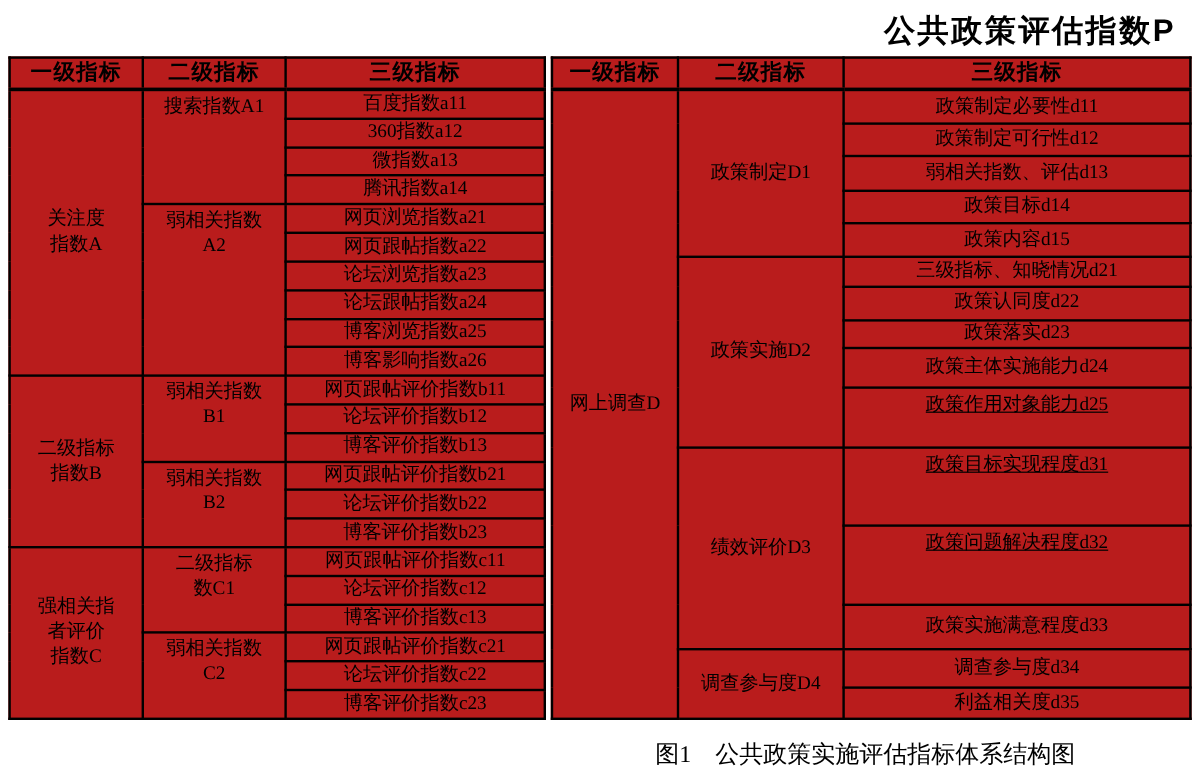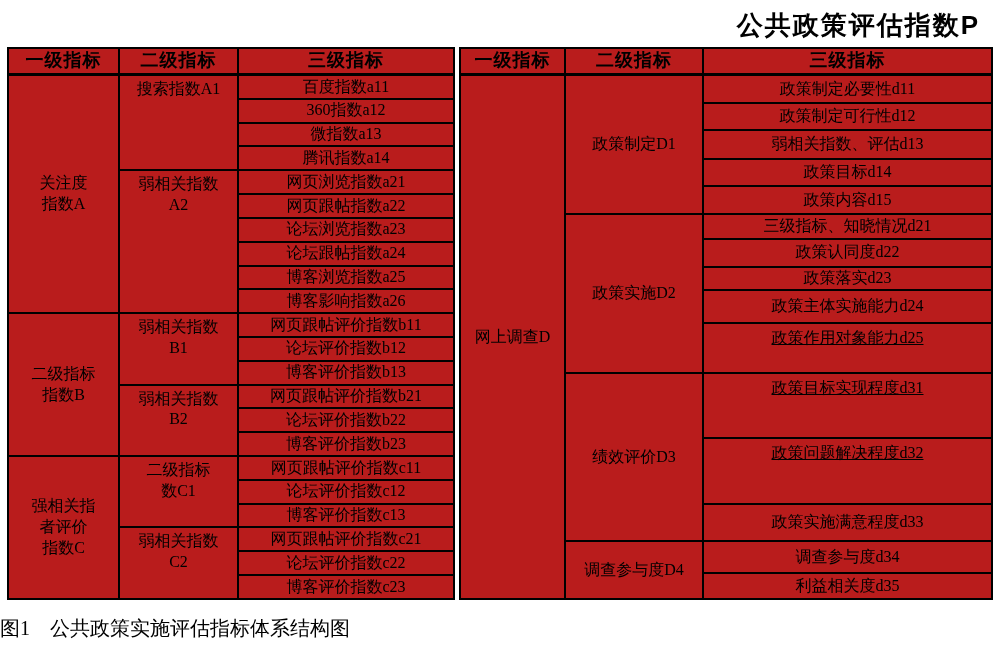--- a/index.html
+++ b/index.html
@@ -33,21 +33,21 @@
   }
   td.l2{vertical-align:top;padding-top:3px;}
   td.vtop{vertical-align:top;padding-top:4px;text-decoration:underline;}
   
   tr.rh28{height:28px}tr.rh25{height:25px}tr.rh27{height:27px}
   tr.rh23{height:23px}tr.rh33{height:33px}tr.rh49{height:49px}
   tr.rh64{height:64px}tr.rh65{height:65px}tr.rh36{height:36px}
   tr.rh32{height:32px}
   .caption{
     position:absolute;top:615px;left:0;width:896px;
-    text-align:left;font-size:20px;
+    text-align:right;font-size:20px;
     font-family:"Liberation Serif",serif;
   }
 </style>
 </head>
 <body>
 
 <div class="title">公共政策评估指数P</div>
 
 <table class="tbl left-tbl">
   <colgroup>

